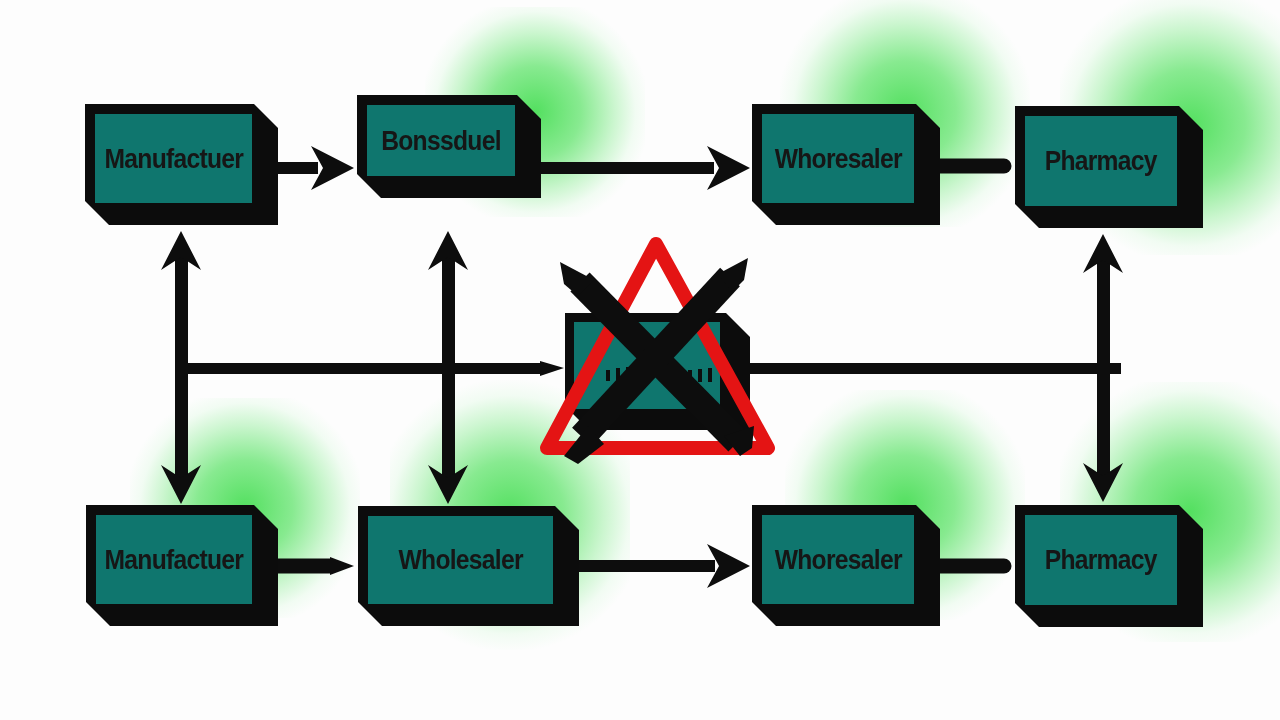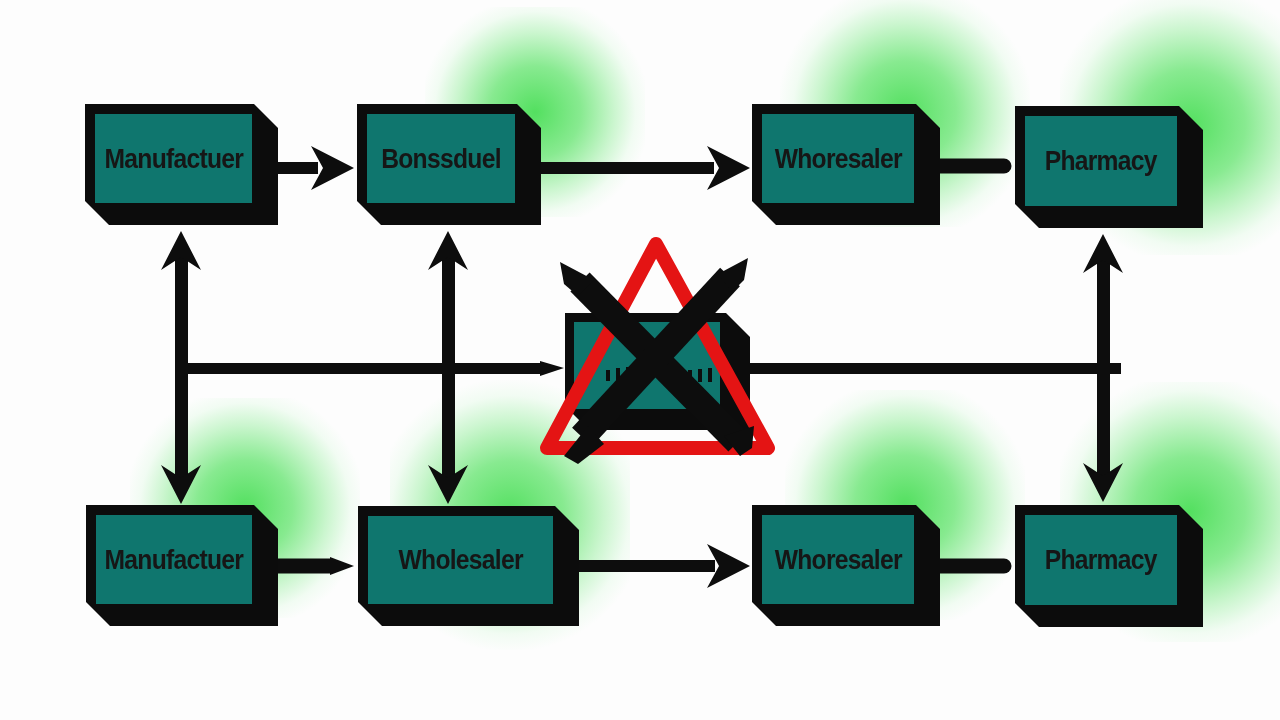--- a/index.html
+++ b/index.html
@@ -127,21 +127,21 @@
     <g>
       <line class="ink-stroke" x1="938" y1="566" x2="1004" y2="566" stroke-width="15" stroke-linecap="round"></line>
     </g>
   </svg>
 
   <div class="box3d z2" style="left:85px;top:104px;width:193px;height:121px">
     <div class="face">
       <span class="label">Manufactuer</span>
     </div>
   </div>
-  <div class="box3d z2" style="left:357px;top:104px;width:184px;height:121px">
+  <div class="box3d z2" style="left:357px;top:95px;width:184px;height:103px">
     <div class="face">
       <span class="label">Bonssduel</span>
     </div>
   </div>
   <div class="box3d z2" style="left:752px;top:104px;width:188px;height:121px">
     <div class="face">
       <span class="label">Whoresaler</span>
     </div>
   </div>
   <div class="box3d z2" style="left:1015px;top:106px;width:188px;height:122px">

